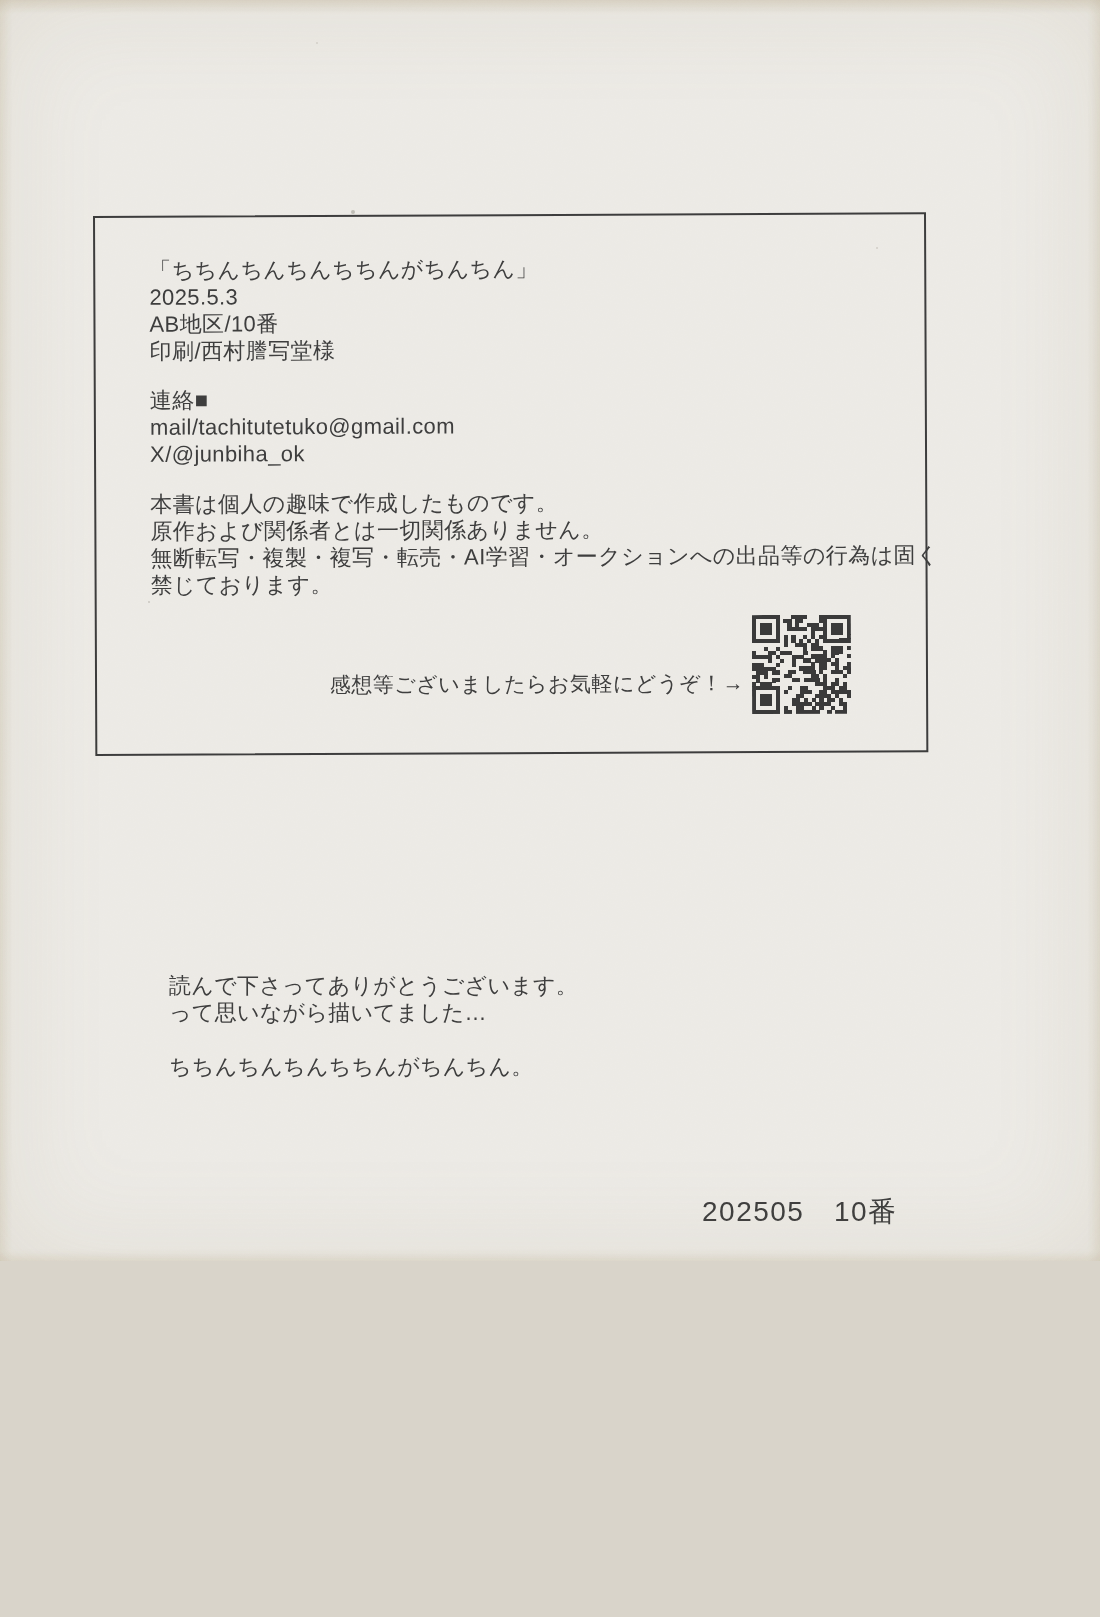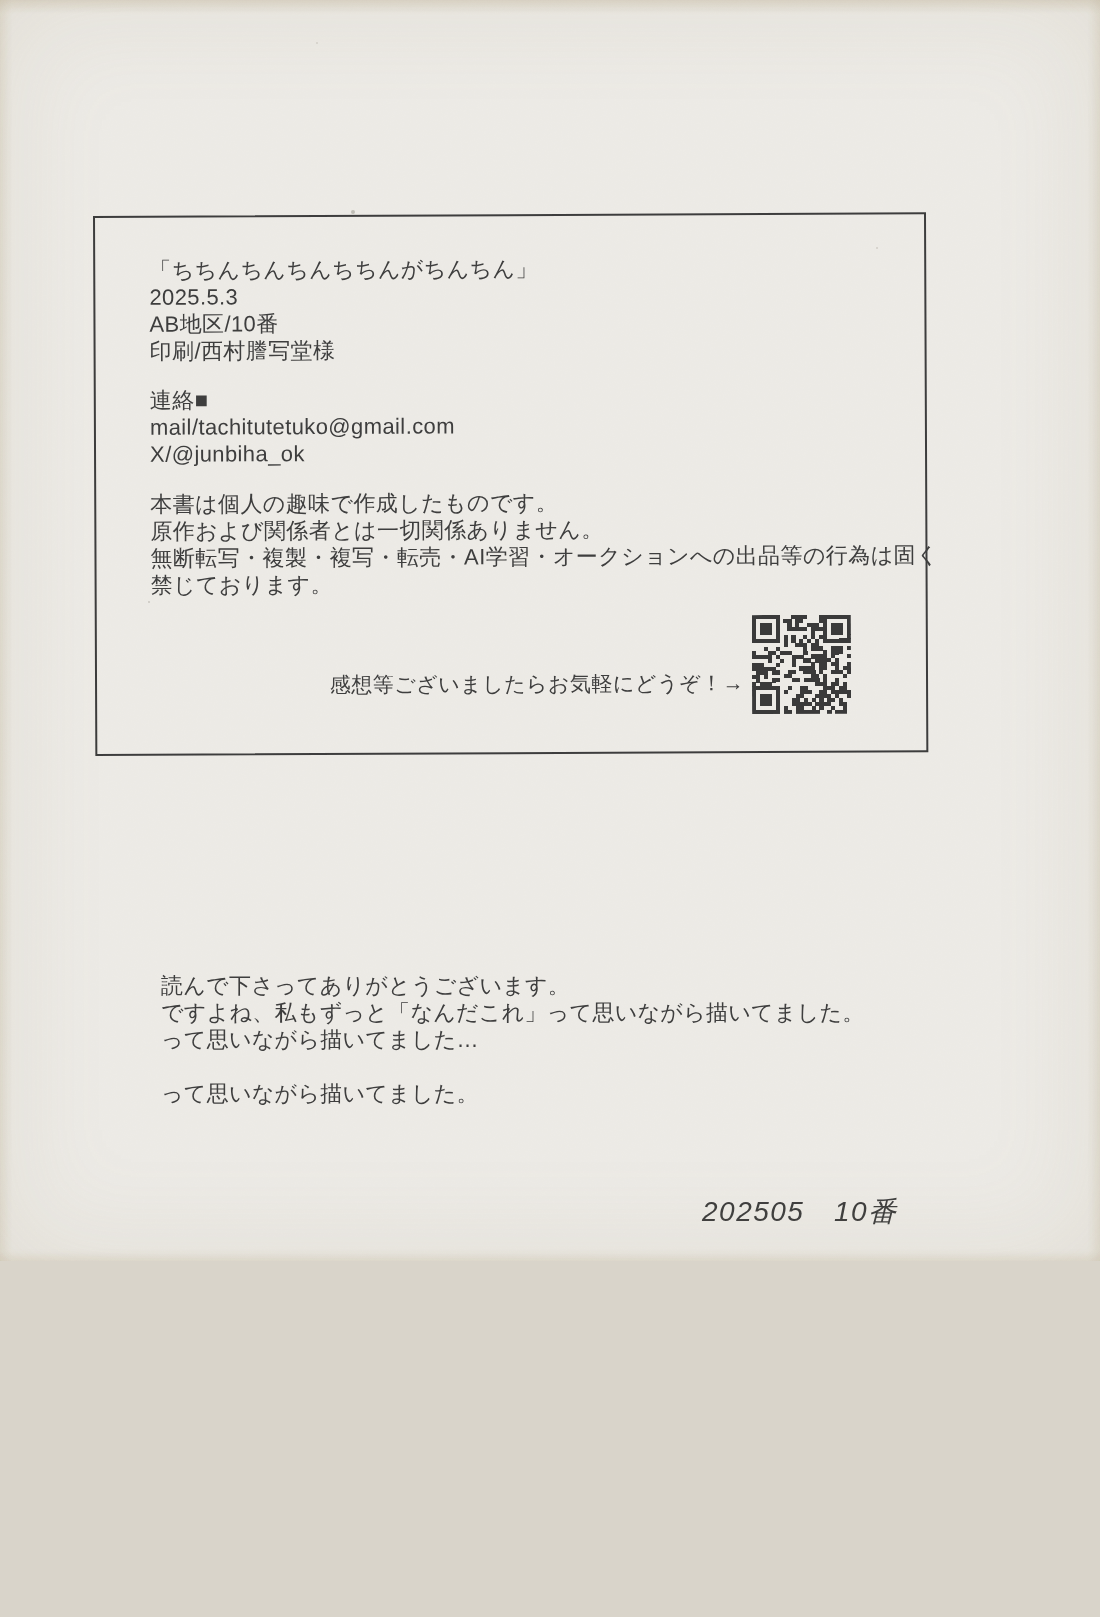--- a/index.html
+++ b/index.html
@@ -72,35 +72,34 @@
   }
   .qr {
     position: absolute;
     top: 400px; left: 655px;
     width: 99px; height: 99px;
   }
   .qr svg { display: block; width: 100%; height: 100%; }
 
   .afterword {
     position: absolute;
-    left: 161px; top: 972px;
+    left: 169px; top: 972px;
     font-size: 22px;
     line-height: 27px;
     letter-spacing: 0.3px;
     white-space: nowrap;
   }
   .closing { margin-top: 27px; }
 
   .issue-code {
     position: absolute;
     left: 702px; top: 1193px;
     font-size: 28px;
     letter-spacing: 1.5px;
     white-space: nowrap;
-    font-style: italic;
   }
 
   .page-number {
     position: absolute;
     left: 12px; top: 1562px;
     font-size: 13px;
     font-family: "Liberation Serif", "DejaVu Serif", serif;
     color: #5d5e61;
   }
 </style>
@@ -454,22 +453,21 @@
           <rect x="19" y="24" width="1.04" height="1.04"></rect>
           <rect x="21" y="24" width="1.04" height="1.04"></rect>
           <rect x="22" y="24" width="1.04" height="1.04"></rect>
           <rect x="23" y="24" width="1.04" height="1.04"></rect>
         </svg>
       </div>
   </div>
 
   <div class="afterword">
     <div class="line">読んで下さってありがとうございます。</div>
-    <div class="line">ですよね、私もずっと「なんだこれ」って思いながら描いてました。</div>
     <div class="line">って思いながら描いてました…</div>
-    <div class="line closing">って思いながら描いてました。</div>
+    <div class="line closing">ちちんちんちんちちんがちんちん。</div>
   </div>
 
   <div class="issue-code">202505　10番</div>
 
   <div class="page-number">38</div>
 
 </div>
 
 </body></html>

